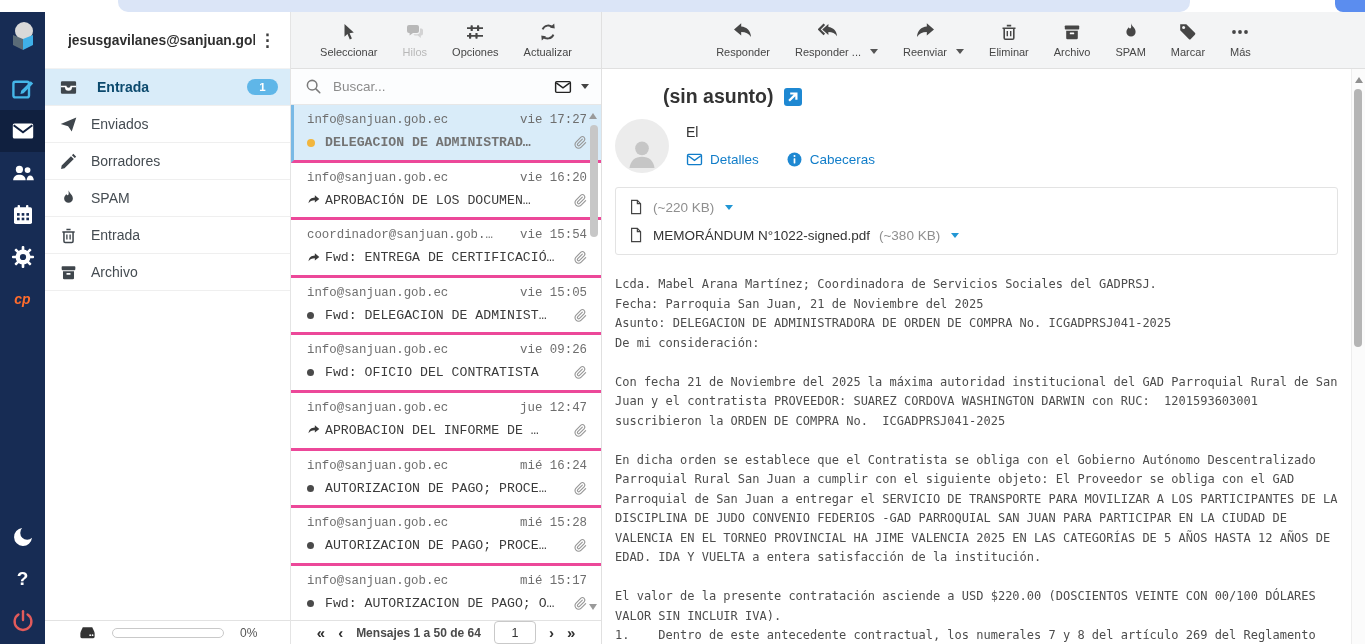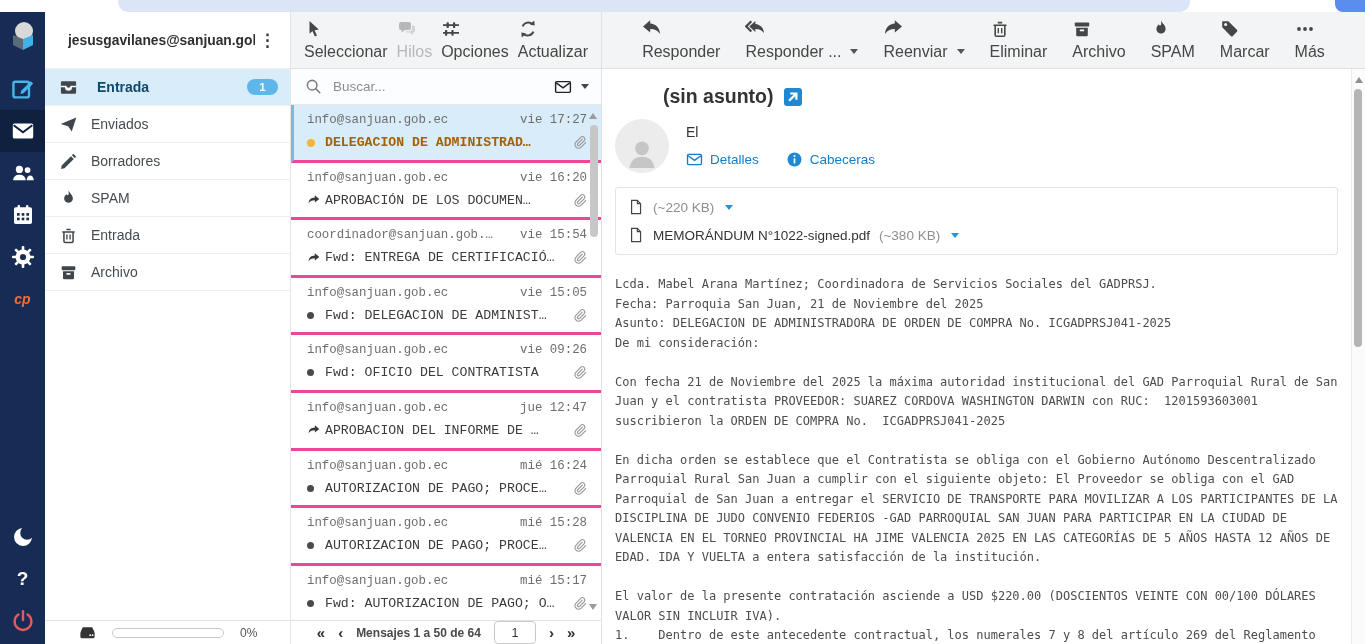--- a/index.html
+++ b/index.html
@@ -39,41 +39,41 @@
   .badge{margin-left:auto;background:#5fb6e8;color:#fff;border-radius:10px;min-width:13px;text-align:center;
          padding:2px 9px;font-size:11.5px;font-weight:bold;}
   .quota{margin-top:auto;height:23px;border-top:1px solid #e2e2e2;display:flex;align-items:center;padding:0 12px 0 33px;}
   .quota svg{width:19px;height:19px;color:#333;}
   .qbar{width:110px;height:8px;border:1px solid #c9c9c9;border-radius:5px;margin-left:15px;background:#fff;}
   .qpct{font-size:12px;color:#555;margin-left:16px;}
 
   
   .listcol{width:310px;border-right:1px solid #e0e0e0;display:flex;flex-direction:column;background:#fff;flex:none;position:relative;}
   .ltoolbar{height:56px;background:#f3f4f5;border-bottom:1px solid #e0e0e0;display:flex;align-items:center;justify-content:space-evenly;padding:0 4px;flex:none;}
-  .titem{display:flex;flex-direction:column;gap:4px;color:#464646;font-size:16px;position:relative;}
+  .titem{display:flex;flex-direction:column;align-items:center;gap:4px;color:#464646;font-size:11px;position:relative;}
   .titem svg{width:20px;height:20px;}
   .titem.disabled{color:#b8b8b8;}
   .searchrow{height:35px;display:flex;align-items:center;gap:9px;padding:0 12px 0 14px;border-bottom:1px solid #e7e7e7;background:#fcfdfe;flex:none;}
   .searchrow .mag{width:17px;height:17px;color:#7b7b7b;flex:none;}
   input.search{border:none;outline:none;flex:1;font-size:13.5px;color:#333;background:transparent;min-width:0;}
   input.search::placeholder{color:#8c8c8c;}
   .scope{width:18px;height:18px;color:#222;flex:none;}
   .car{width:0;height:0;border-left:4px solid transparent;border-right:4px solid transparent;border-top:5px solid #444;}
   .rows{flex:1;overflow:hidden;position:relative;}
   .msg{height:46.6px;padding:8px 14px 0 16px;border-bottom:3px solid #ec4899;font-family:Liberation Mono, monospace;}
   .msg.sel{background:#d9ecf9;border-left:3px solid #79b9e5;padding-left:13px;}
   .l1{display:flex;justify-content:space-between;color:#6e6e6e;font-size:12.4px;line-height:15px;}
   .sender{max-width:195px;white-space:nowrap;overflow:hidden;}
   .l2{display:flex;align-items:center;margin-top:7px;font-size:13.2px;color:#3b3b3b;}
   .st{width:18px;flex:none;display:flex;align-items:center;}
   .dotb{width:7px;height:7px;border-radius:50%;background:#4a4a4a;display:inline-block;}
   .dotb.flag{width:8px;height:8px;background:#f2b63e;}
   .st svg{width:14px;height:14px;color:#3a3a3a;}
   .subj{flex:1;white-space:nowrap;overflow:hidden;margin-right:6px;}
-  .subj.bold{font-weight:bold;color:#a16207;}
+  .subj.bold{font-weight:bold;color:#737373;}
   .clip{width:15px;height:15px;color:#969696;flex:none;}
   .sb-up{position:absolute;right:4px;top:8px;width:0;height:0;border-left:4px solid transparent;border-right:4px solid transparent;border-bottom:6px solid #9a9a9a;}
   .sb-thumb{position:absolute;right:3px;top:20px;width:8px;height:112px;background:#c7c7c7;border-radius:4px;}
   .sb-dn{position:absolute;right:4px;bottom:10px;width:0;height:0;border-left:4px solid transparent;border-right:4px solid transparent;border-top:6px solid #9a9a9a;}
   .pager{height:23px;border-top:1px solid #e2e2e2;display:flex;align-items:center;justify-content:center;gap:13px;flex:none;}
   .pgarrow{font-size:15px;font-weight:bold;color:#303030;line-height:1;}
   .pglabel{font-size:12px;font-weight:bold;color:#4a4a4a;}
   input.page{width:36px;height:19px;border:1px solid #c9c9c9;border-radius:4px;text-align:center;font-size:12.5px;color:#333;outline:none;}
 
   

